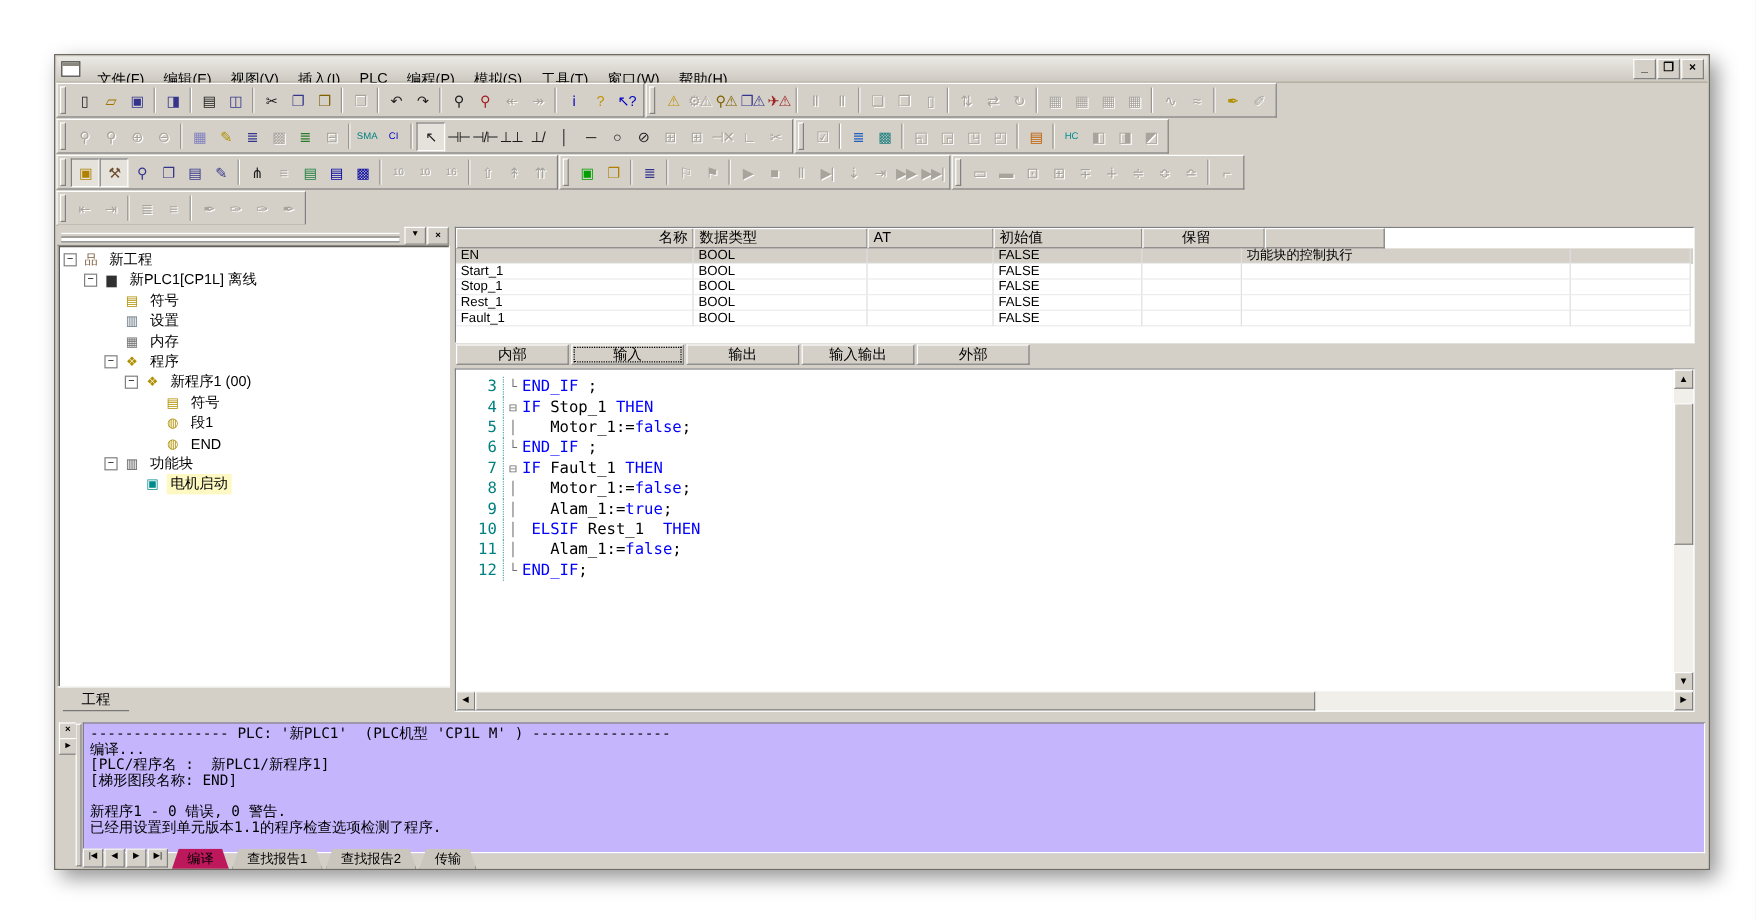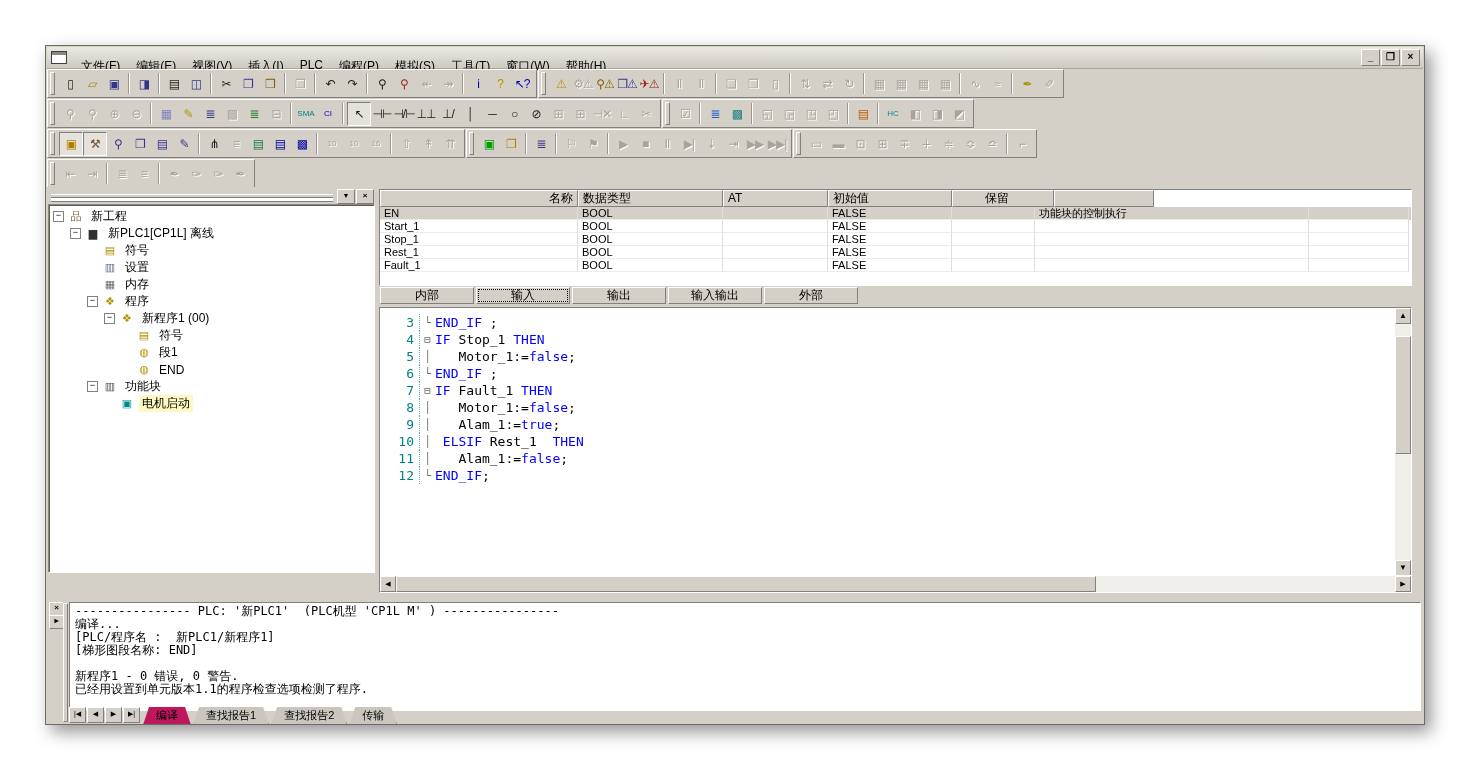--- a/index.html
+++ b/index.html
@@ -80,21 +80,21 @@
   .hscroll{position:absolute;left:0;right:0;bottom:0;height:16px;background:#f1efe9;border-top:1px solid #fff;}
   .sbtn{position:absolute;width:16px;height:16px;font-size:8px;line-height:14px;text-align:center;color:#000;
     border:1px solid;border-color:#fff #808080 #808080 #fff;background:#d4d0c8;box-sizing:border-box;}
   .sthumb{position:absolute;border:1px solid;border-color:#fff #808080 #808080 #fff;background:#d4d0c8;box-sizing:border-box;}
 
   
   .outpanel{position:absolute;left:2px;top:555px;width:1374px;height:123px;background:#d4d0c8;}
   .ob{position:absolute;width:13px;height:12px;font-size:8px;line-height:10px;text-align:center;
     border:1px solid;border-color:#fff #808080 #808080 #fff;background:#d4d0c8;font-weight:bold;}
   .out-handle{position:absolute;left:15px;top:2px;bottom:2px;width:3px;border:1px solid;border-color:#fff #808080 #808080 #fff;}
-  .out-text{position:absolute;left:21px;top:1px;right:1px;height:103px;background:#ffffff;overflow:hidden;
+  .out-text{position:absolute;left:21px;top:1px;right:1px;height:103px;background:#c4b5fd;overflow:hidden;
     border:1px solid;border-color:#808080 #fff #fff #808080;font-family:"DejaVu Sans Mono", monospace;
     font-size:12px;line-height:13px;padding:2px 5px;}
   .oline{white-space:pre;height:13px;}
   .out-tabs{position:absolute;left:21px;top:106px;right:1px;height:20px;display:flex;align-items:flex-start;overflow:hidden;}
   .ot-btn{width:15px;height:14px;font-size:7px;line-height:12px;text-align:center;margin-right:1px;flex:none;
     border:1px solid;border-color:#fff #808080 #808080 #fff;background:#d4d0c8;}
   .ot-tab{padding:1px 12px;font-size:11px;margin-left:2px;background:#cac6be;color:#000;border:1px solid #808080;border-top:none;
     clip-path:polygon(6px 0,calc(100% - 6px) 0,100% 100%,0 100%);}
   .ot-tab.active{background:#be185d;}
   .vsplit{position:absolute;left:329px;top:141px;width:3px;height:406px;}
@@ -629,20 +629,23 @@
           <span class="texp">−</span>
           <span class="ticon" style="color: rgb(80, 80, 80);">▥</span>
           <span class="tlabel">功能块</span>
         </div>
         <div class="tnode-row" style="padding-left: 53px;">
           <span class="texp-spacer"></span>
           <span class="ticon" style="color: rgb(0, 139, 139);">▣</span>
           <span class="tlabel sel">电机启动</span>
         </div>
       </div>
+    <div class="tree-tabs">
+      <span class="ttab">工程</span>
+    </div>
   </div>
 
   <div class="vsplit"></div>
   <div class="hsplit"></div>
 
   <div class="rightpanel">
     <div class="vartable">
       <div class="vt-head" id="vt-head">
           <span class="vt-hcell" style="width: 198px; text-align: right;">名称</span>
           <span class="vt-hcell" style="width: 145px;">数据类型</span>

